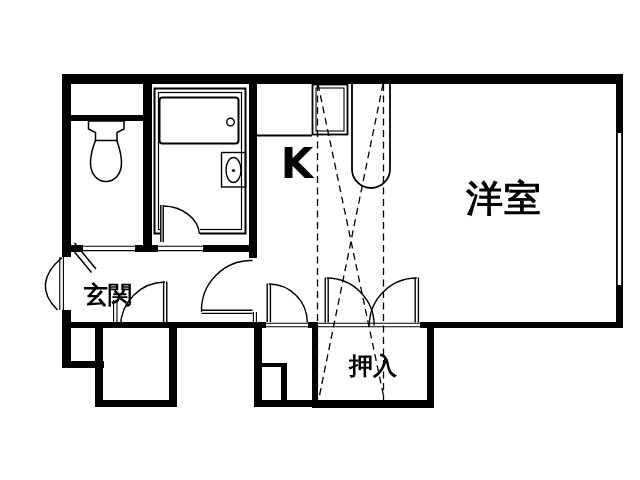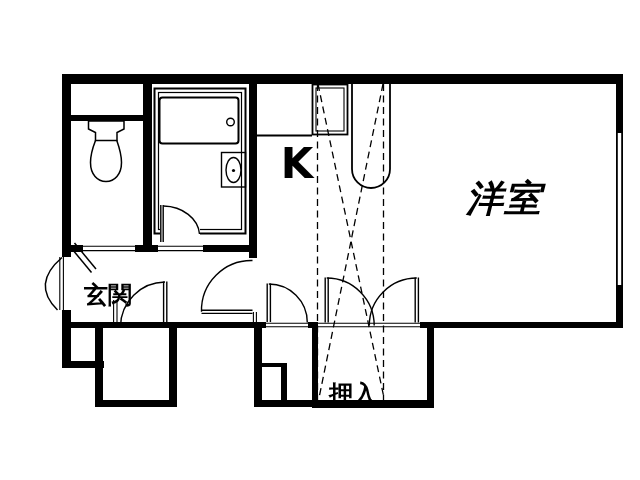--- a/index.html
+++ b/index.html
@@ -25,23 +25,23 @@
   .room-label {
     position: absolute;
     transform: translate(-50%, -50%);
     color: #000000;
     font-weight: bold;
     white-space: nowrap;
     line-height: 1;
     user-select: none;
   }
   .label-k       { left: 297px; top: 164px; font-size: 42px; }
-  .label-yoshitsu{ left: 504px; top: 198px; font-size: 37px; letter-spacing: 1px; font-style: italic; }
+  .label-yoshitsu{ left: 504px; top: 198px; font-size: 37px; letter-spacing: 1px; }
   .label-genkan  { left: 108px; top: 295px; font-size: 24px; }
-  .label-oshiire { left: 353px; top: 366px; font-size: 24px; margin-top: 28px; }
+  .label-oshiire { left: 373px; top: 366px; font-size: 24px; }
 </style>
 </head>
 <body>
 
 <div class="stage">
 
   <svg width="640" height="480" viewBox="0 0 640 480">
 
     <g fill="#000000" stroke="none">
 

